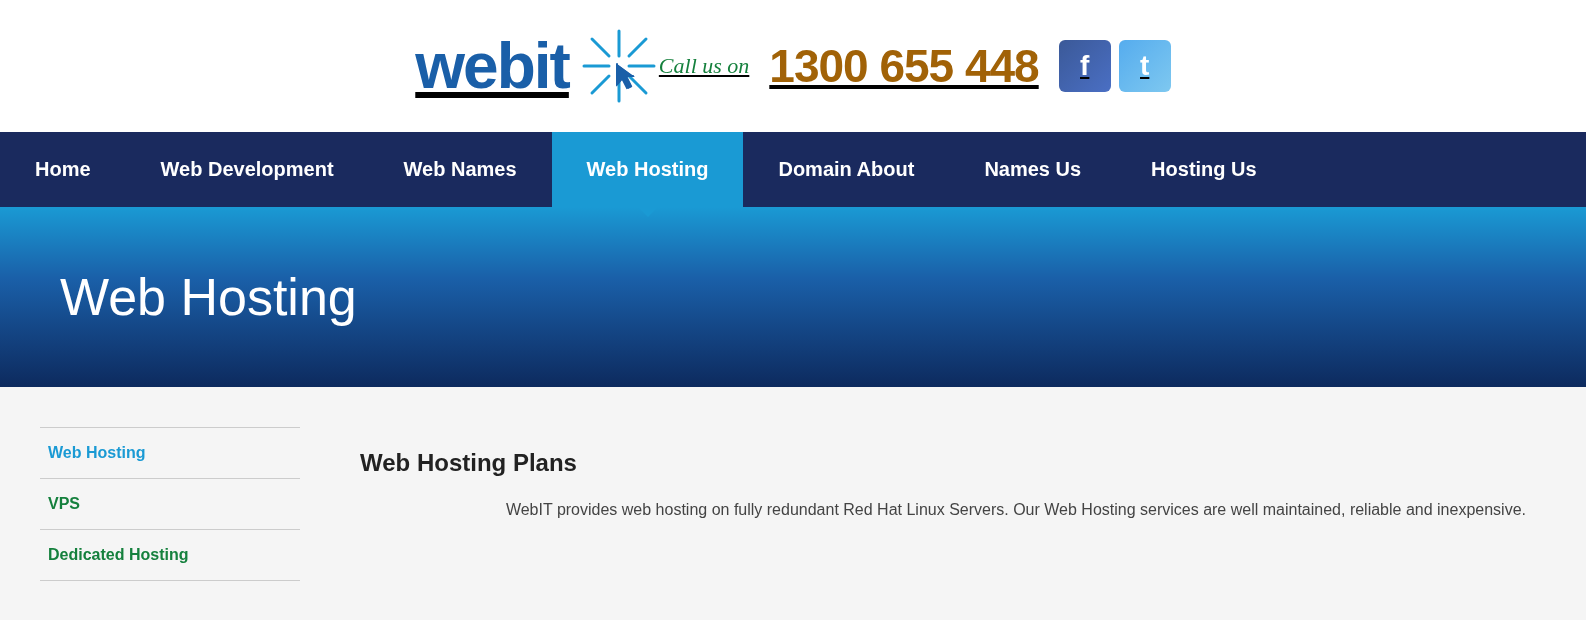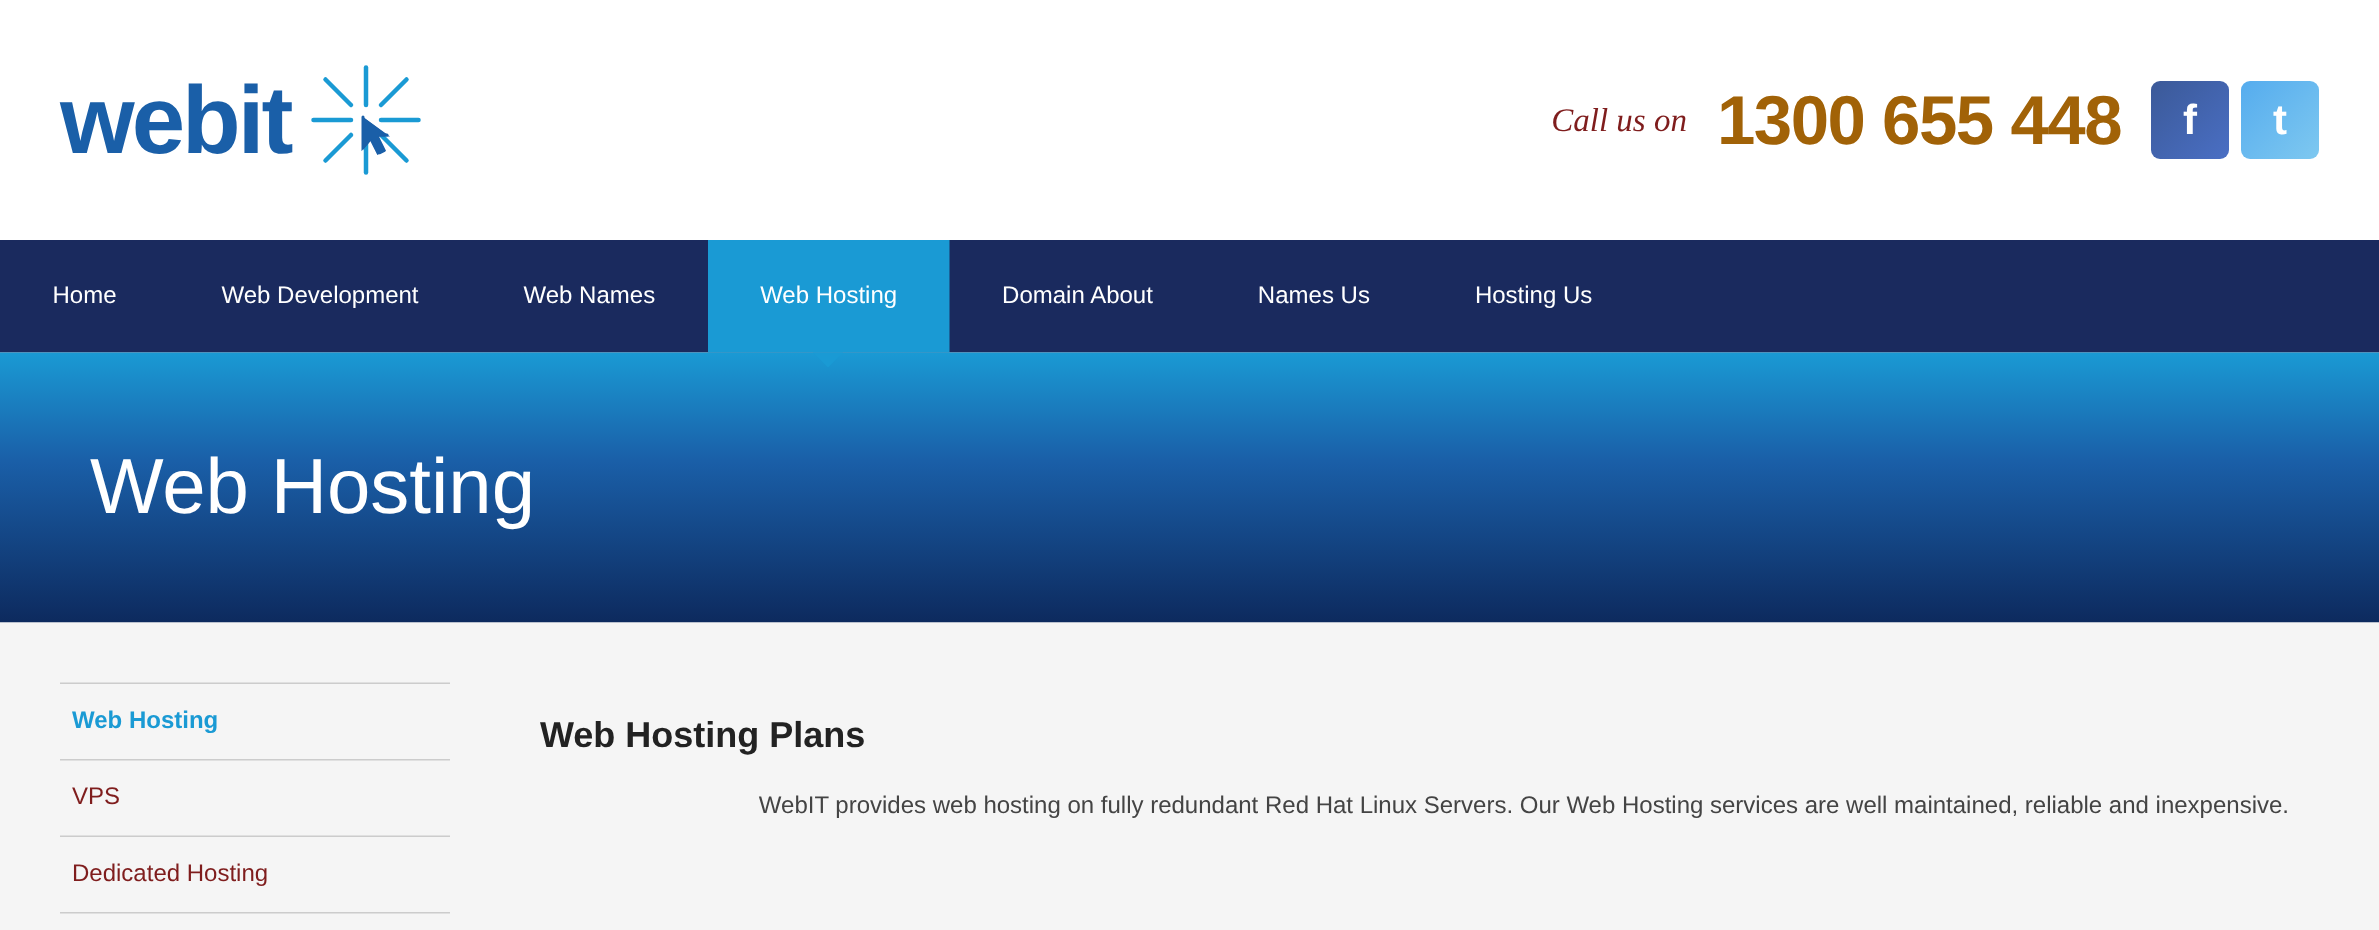--- a/index.html
+++ b/index.html
@@ -3,23 +3,24 @@
   <meta charset="utf-8">
   <style>
     * { margin: 0; padding: 0; box-sizing: border-box; }
     body { font-family: Arial, sans-serif; background: #f0f0f0; width: 1586px; }
 
     
     .header {
       background: #ffffff;
       display: flex;
       align-items: center;
-      justify-content: space-between;
+      justify-content: center;
       padding: 18px 40px;
-      height: 160px;
+      height: 132px;
+      text-decoration: underline;
     }
     .logo-area {
       display: flex;
       align-items: center;
     }
     .logo-text {
       font-size: 64px;
       font-weight: bold;
       color: #1a5fa8;
       letter-spacing: -2px;
@@ -29,21 +30,21 @@
       width: 80px;
       height: 80px;
     }
     .header-right {
       display: flex;
       align-items: center;
       gap: 20px;
     }
     .call-us {
       font-size: 22px;
-      color: #7f1d1d;
+      color: #15803d;
       font-style: italic;
       font-family: Georgia, serif;
     }
     .phone-number {
       font-size: 46px;
       font-weight: bold;
       color: #a16207;
       letter-spacing: -1px;
     }
     .social-icons {
@@ -72,22 +73,22 @@
       display: flex;
       align-items: stretch;
       height: 75px;
     }
     .nav-item {
       display: flex;
       align-items: center;
       justify-content: center;
       padding: 0 35px;
       color: white;
-      font-size: 16px;
-      font-weight: normal;
+      font-size: 20px;
+      font-weight: bold;
       cursor: pointer;
       white-space: nowrap;
       text-decoration: none;
     }
     .nav-item.active {
       background: #1a9ad4;
       position: relative;
     }
     .nav-item.active::after {
       content: '';
@@ -135,22 +136,22 @@
       padding: 16px 8px;
       border-bottom: 1px solid #ccc;
       font-size: 16px;
       cursor: pointer;
     }
     .sidebar-item.active {
       color: #1a9ad4;
       font-weight: bold;
     }
     .sidebar-item:not(.active) {
-      color: #7f1d1d;
-      font-weight: normal;
+      color: #15803d;
+      font-weight: bold;
     }
     .sidebar-item:first-child {
       border-top: 1px solid #ccc;
     }
 
     
     .content-area {
       flex: 1;
       padding: 10px 20px;
     }

